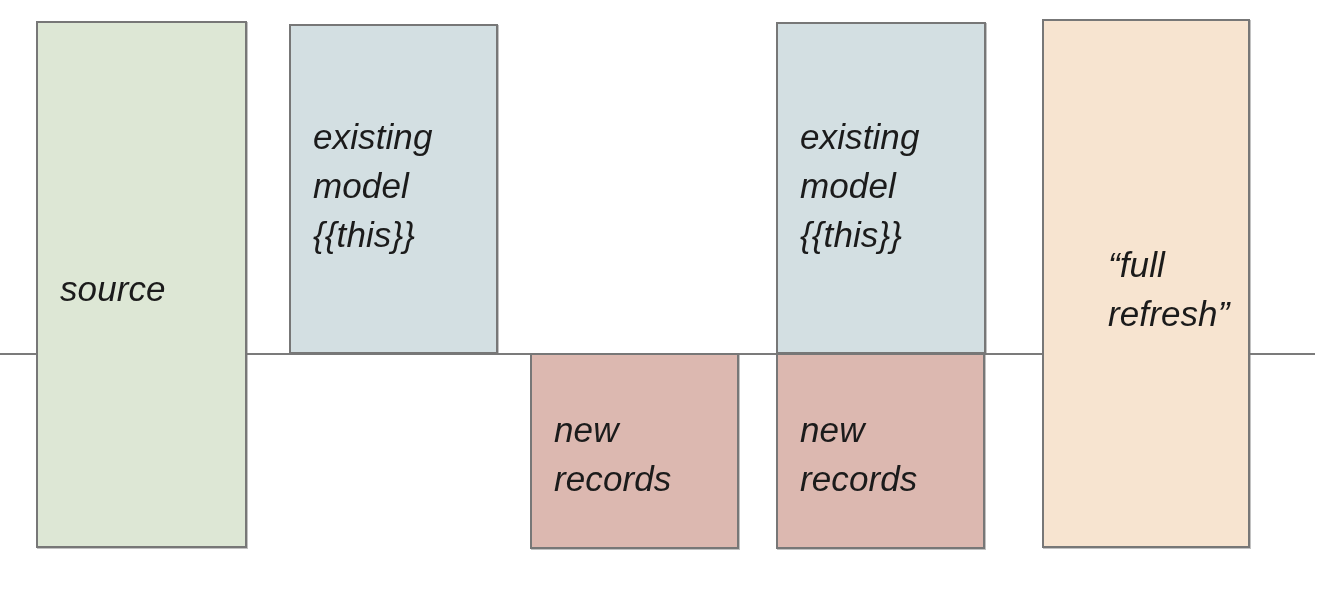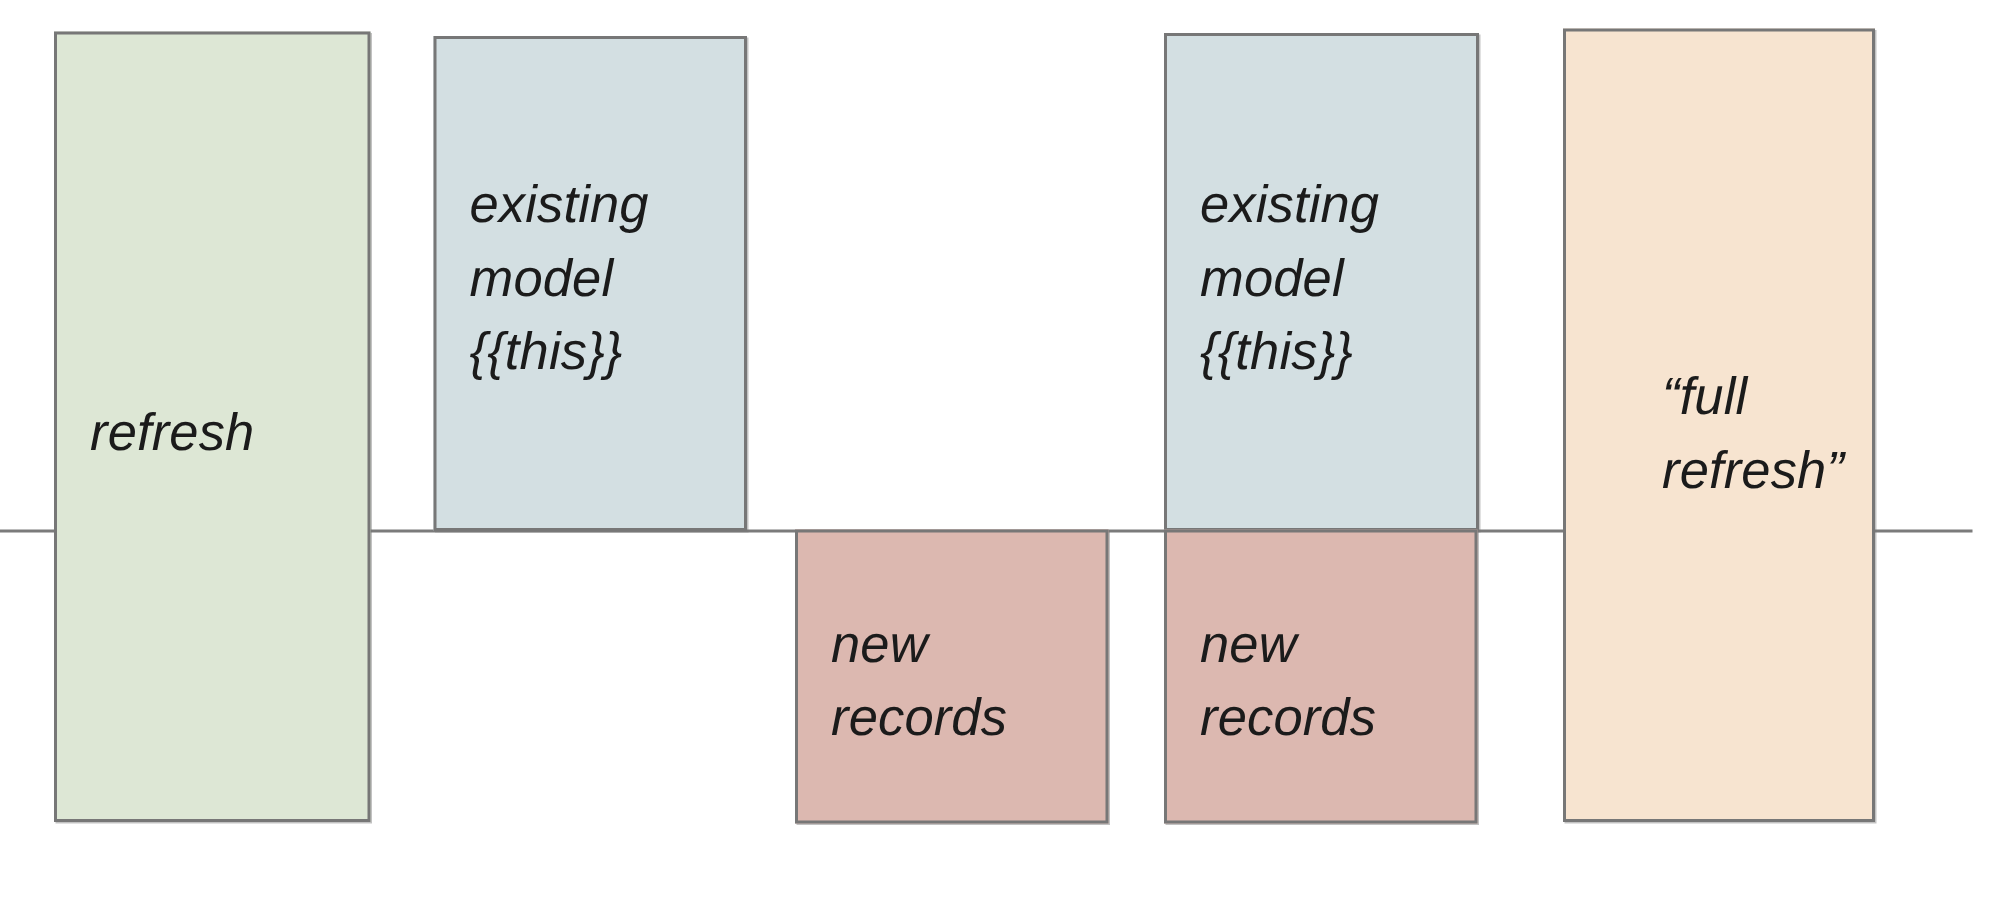--- a/index.html
+++ b/index.html
@@ -48,21 +48,21 @@
 </style>
 </head>
 <body>
 
 <div id="canvas" style="width: 1326px; height: 602px; background: rgb(255, 255, 255);">
 
   <div class="divider" style="left: 0px; top: 353px; width: 1315px; height: 2px; background: rgb(123, 123, 123);"></div>
 
   <div id="boxes-layer">
       <div class="box fill-green" style="left: 36px; top: 21px; width: 211px; height: 527px; background: rgb(221, 231, 213); border-color: rgb(119, 119, 119);">
-        <div class="box-label" style="top: 241px; color: rgb(27, 27, 27);">refresh</div>
+        <div class="box-label" style="top: 241px; color: rgb(27, 27, 27);">source</div>
       </div>
       <div class="box fill-blue" style="left: 289px; top: 24px; width: 209px; height: 330px; background: rgb(211, 223, 226); border-color: rgb(119, 119, 119);">
         <div class="box-label" style="top: 86px; color: rgb(27, 27, 27);">existing
 model
 {{this}}</div>
       </div>
       <div class="box fill-pink" style="left: 530px; top: 353px; width: 209px; height: 196px; background: rgb(220, 184, 176); border-color: rgb(119, 119, 119);">
         <div class="box-label" style="top: 50px; color: rgb(27, 27, 27);">new
 records</div>
       </div>

